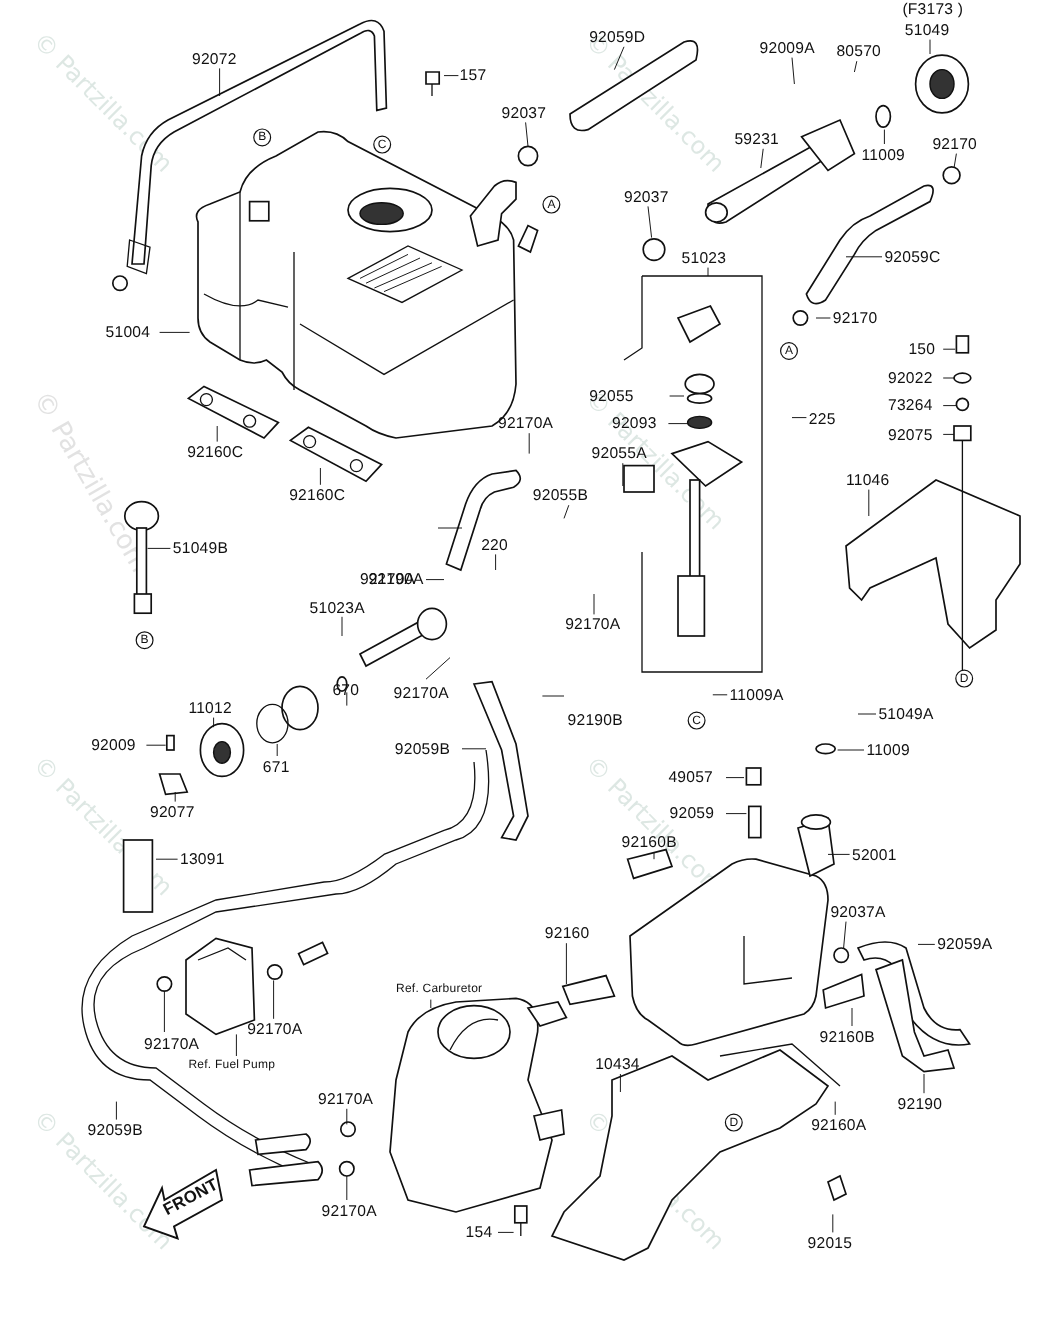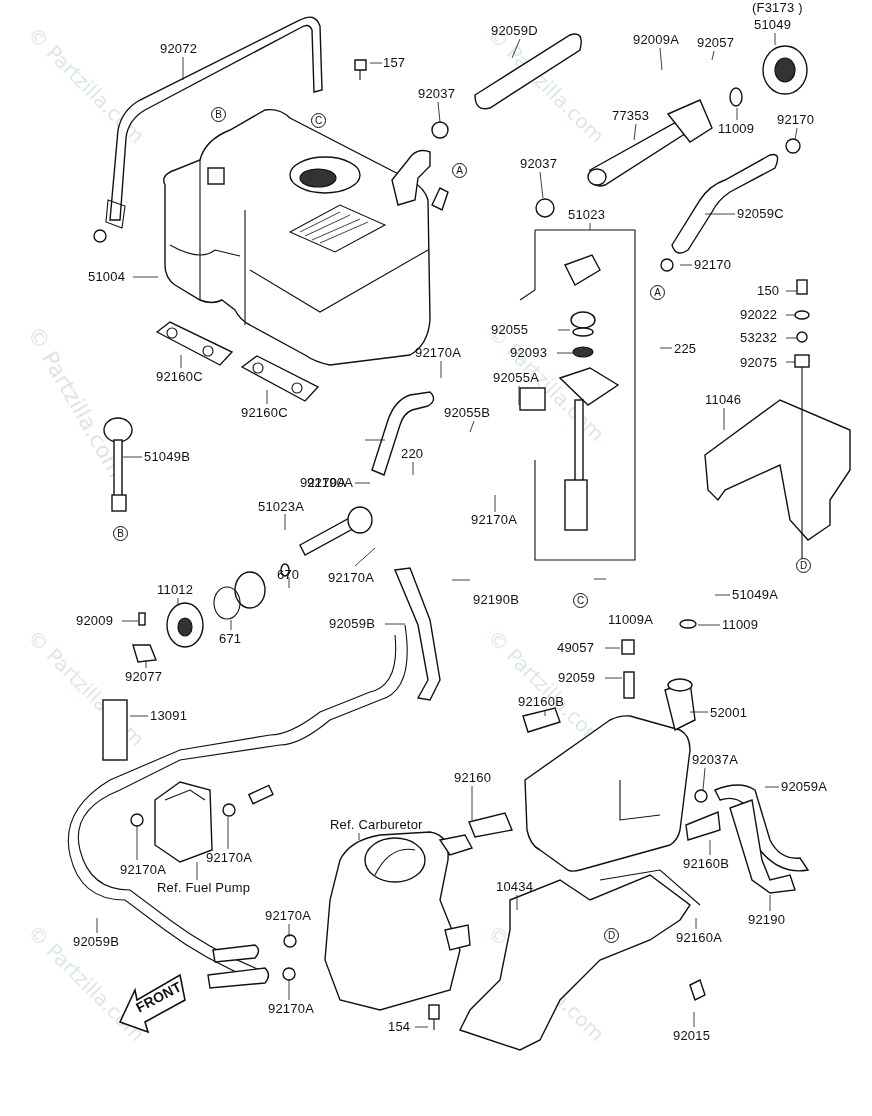--- a/index.html
+++ b/index.html
@@ -1,19 +1,19 @@
 <!DOCTYPE html>
 <html><head>
 <meta charset="utf-8">
 <style>
   html,body{margin:0;padding:0;background:#ffffff;}
   body{width:872px;height:1116px;position:relative;overflow:hidden;font-family:"Liberation Sans",sans-serif;}
   #diagram{position:absolute;left:0;top:0;width:872px;height:1116px;}
   .lbl{position:absolute;font-family:"Liberation Sans",sans-serif;font-size:13px;color:#111;white-space:nowrap;line-height:14px;letter-spacing:0.2px;}
-  .ref{font-size:13px;}
+  .ref{font-size:10px;}
   .wm{position:absolute;font-family:"DejaVu Sans",sans-serif;font-size:20px;color:#dde7e3;transform:rotate(45deg);transform-origin:left top;white-space:nowrap;}
   .wm.big{font-size:22px;color:#e2e2e2;transform:rotate(60deg);}
   .circ{position:absolute;width:13px;height:13px;border:1.3px solid #111;border-radius:50%;font-size:10px;line-height:13px;text-align:center;color:#111;font-family:"Liberation Sans",sans-serif;background:#fff;}
   svg .ln{stroke:#111;stroke-width:1.1;fill:none;}
   svg .pt{stroke:#111;stroke-width:1.4;fill:#fff;}
   svg .dk{stroke:#111;stroke-width:1.2;fill:#333;}
   svg .thin{stroke:#111;stroke-width:0.8;fill:none;}
 </style>
 </head>
 <body>
@@ -194,53 +194,53 @@
   <div class="lbl" style="left:134px;top:990px;font-weight:bold;font-size:14px;transform:rotate(-28deg);">FRONT</div>
 
   <div class="lbl ref" style="left:330px;top:818px;">Ref. Carburetor</div>
   <div class="lbl ref" style="left:157px;top:881px;">Ref. Fuel Pump</div>
 
   <div class="lbl" style="left:160px;top:42px;">92072</div>
   <div class="lbl" style="left:383px;top:56px;">157</div>
   <div class="lbl" style="left:418px;top:87px;">92037</div>
   <div class="lbl" style="left:491px;top:24px;">92059D</div>
   <div class="lbl" style="left:633px;top:33px;">92009A</div>
-  <div class="lbl" style="left:697px;top:36px;">92057</div>
+  <div class="lbl" style="left:697px;top:36px;">80570</div>
   <div class="lbl" style="left:754px;top:18px;">51049</div>
-  <div class="lbl" style="left:612px;top:109px;">77353</div>
+  <div class="lbl" style="left:612px;top:109px;">59231</div>
   <div class="lbl" style="left:718px;top:122px;">11009</div>
   <div class="lbl" style="left:777px;top:113px;">92170</div>
   <div class="lbl" style="left:520px;top:157px;">92037</div>
   <div class="lbl" style="left:568px;top:208px;">51023</div>
   <div class="lbl" style="left:737px;top:207px;">92059C</div>
   <div class="lbl" style="left:694px;top:258px;">92170</div>
   <div class="lbl" style="left:88px;top:270px;">51004</div>
   <div class="lbl" style="left:757px;top:284px;">150</div>
   <div class="lbl" style="left:740px;top:308px;">92022</div>
-  <div class="lbl" style="left:740px;top:331px;">53232</div>
+  <div class="lbl" style="left:740px;top:331px;">73264</div>
   <div class="lbl" style="left:740px;top:356px;">92075</div>
   <div class="lbl" style="left:156px;top:370px;">92160C</div>
   <div class="lbl" style="left:241px;top:406px;">92160C</div>
   <div class="lbl" style="left:491px;top:323px;">92055</div>
   <div class="lbl" style="left:510px;top:346px;">92093</div>
   <div class="lbl" style="left:674px;top:342px;">225</div>
   <div class="lbl" style="left:415px;top:346px;">92170A</div>
   <div class="lbl" style="left:493px;top:371px;">92055A</div>
   <div class="lbl" style="left:705px;top:393px;">11046</div>
   <div class="lbl" style="left:444px;top:406px;">92055B</div>
   <div class="lbl" style="left:307px;top:432px;margin-top:44px;">92190A</div>
   <div class="lbl" style="left:144px;top:450px;">51049B</div>
   <div class="lbl" style="left:401px;top:447px;">220</div>
   <div class="lbl" style="left:300px;top:476px;">92170A</div>
   <div class="lbl" style="left:471px;top:513px;">92170A</div>
   <div class="lbl" style="left:258px;top:500px;">51023A</div>
   <div class="lbl" style="left:328px;top:571px;">92170A</div>
   <div class="lbl" style="left:473px;top:573px;margin-top:20px;">92190B</div>
   <div class="lbl" style="left:277px;top:568px;">670</div>
-  <div class="lbl" style="left:608px;top:572px;margin-top:41px;">11009A</div>
+  <div class="lbl" style="left:608px;top:572px;">11009A</div>
   <div class="lbl" style="left:732px;top:588px;">51049A</div>
   <div class="lbl" style="left:157px;top:583px;">11012</div>
   <div class="lbl" style="left:219px;top:632px;">671</div>
   <div class="lbl" style="left:76px;top:614px;">92009</div>
   <div class="lbl" style="left:329px;top:617px;">92059B</div>
   <div class="lbl" style="left:722px;top:618px;">11009</div>
   <div class="lbl" style="left:557px;top:641px;">49057</div>
   <div class="lbl" style="left:125px;top:670px;">92077</div>
   <div class="lbl" style="left:558px;top:671px;">92059</div>
   <div class="lbl" style="left:710px;top:706px;">52001</div>

